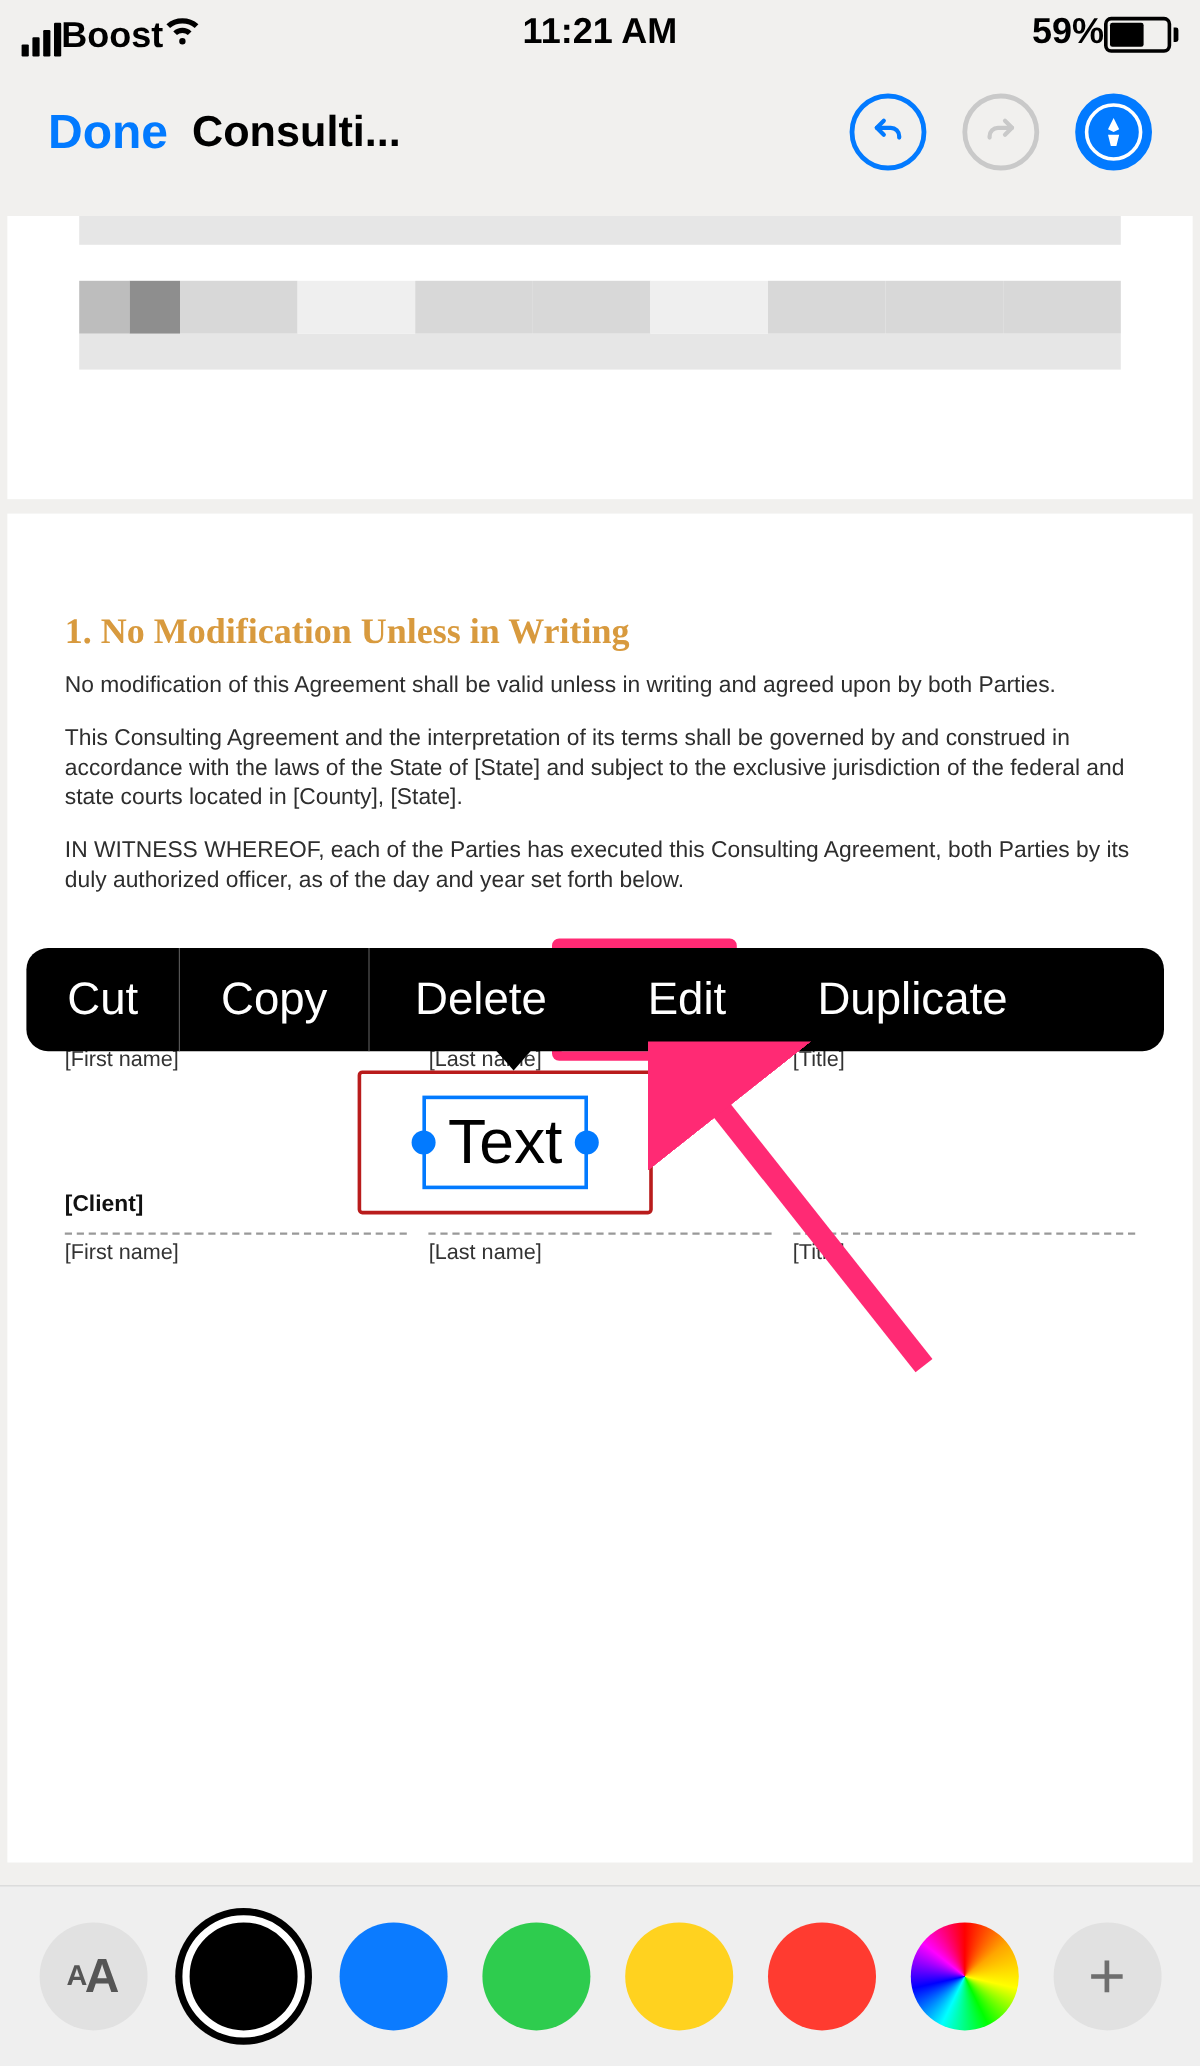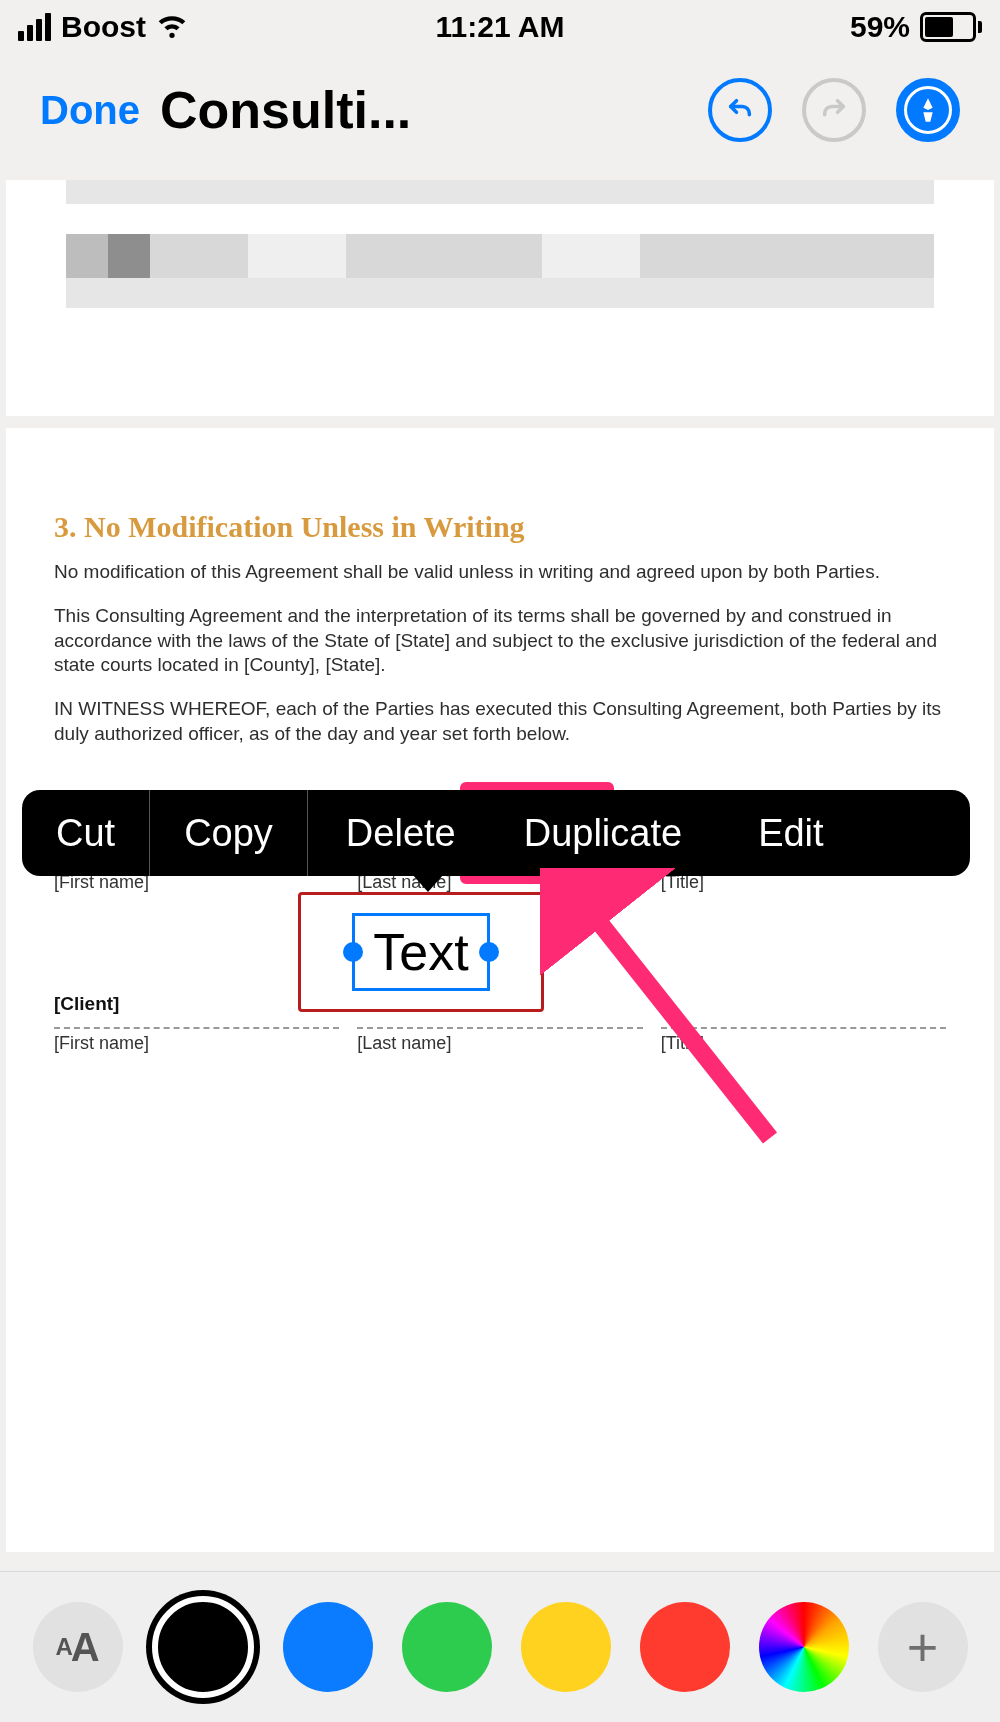--- a/index.html
+++ b/index.html
@@ -1,32 +1,32 @@
 <!DOCTYPE html>
 <html><head>
 <meta charset="utf-8">
 <style>
   html,body{margin:0;padding:0;font-family:-apple-system,"Helvetica Neue",Arial,sans-serif;background:#f1f0ee;}
   .screen{width:1000px;height:1722px;position:relative;background:#f1f0ee;overflow:hidden;margin:0 auto;}
   
   .status{position:absolute;top:0;left:0;right:0;height:54px;display:flex;align-items:center;justify-content:space-between;padding:0 18px;font-size:30px;font-weight:600;color:#000;}
-  .status .left,.status .right{display:flex;align-items:center;gap:10px;}
+  .status .left,.status .right{display:flex;align-items:flex-end;}
   .status .time{position:absolute;left:0;right:0;text-align:center;font-weight:700;}
   .bars{display:inline-flex;align-items:flex-end;gap:3px;}
   .bars span{width:6px;background:#000;display:inline-block;border-radius:1px;}
   .bars span:nth-child(1){height:10px}.bars span:nth-child(2){height:16px}.bars span:nth-child(3){height:22px}.bars span:nth-child(4){height:28px}
   .wifi svg{width:32px;height:32px;}
   .batt{display:inline-flex;align-items:center;}
   .batt .body{width:50px;height:24px;border:3px solid #000;border-radius:6px;position:relative;}
   .batt .body .fill{position:absolute;left:2px;top:2px;bottom:2px;width:55%;background:#000;border-radius:2px;}
   .batt .tip{width:4px;height:12px;background:#000;border-radius:0 2px 2px 0;margin-left:2px;}
   
   .nav{position:absolute;top:70px;left:0;right:0;height:80px;display:flex;align-items:center;padding:0 40px;gap:10px;}
   .nav .done{color:#027aff;font-size:40px;font-weight:700;}
-  .nav .title{color:#000;font-size:52px;font-weight:700;margin-left:10px;}
+  .nav .title{color:#000;font-size:36px;font-weight:700;margin-left:10px;}
   .nav .spacer{flex:1;}
   .circbtn{width:56px;height:56px;border:4px solid;border-radius:50%;display:flex;align-items:center;justify-content:center;margin-left:20px;}
   .circbtn svg{width:28px;height:28px;}
   .undo{border-color:#027aff;color:#027aff;}
   .redo{border-color:#c9c9c9;color:#c9c9c9;}
   .mark{border-color:#027aff;background:#027aff;color:#fff;border-width:4px;position:relative;}
   .mark .inner{position:absolute;inset:4px;border:3px solid #fff;border-radius:50%;display:flex;align-items:center;justify-content:center;font-weight:700;font-size:26px;}
   
   .docwrap{position:absolute;top:168px;left:6px;right:6px;bottom:170px;overflow:hidden;}
   .page1{background:#fff;margin:0 0 12px 0;padding:0 60px 20px;height:216px;position:relative;}
@@ -139,21 +139,21 @@
           <span></span>
           <span style="background:#efefef"></span>
           <span></span>
           <span></span>
           <span></span>
         </div>
       <div class="blurbar" style="height:30px;margin-top:0;"></div>
     </div>
 
     <div class="page2">
-      <div class="h">3. No Modification Unless in Writing</div>
+      <div class="h">1. No Modification Unless in Writing</div>
       <div class="p">No modification of this Agreement shall be valid unless in writing and agreed upon by both Parties.</div>
       <div class="p">This Consulting Agreement and the interpretation of its terms shall be governed by and construed in accordance with the laws of the State of [State] and subject to the exclusive jurisdiction of the federal and state courts located in [County], [State].</div>
       <div class="p">IN WITNESS WHEREOF, each of the Parties has executed this Consulting Agreement, both Parties by its duly authorized officer, as of the day and year set forth below.</div>
 
       <div style="height:80px"></div>
       <div class="sigrow">
         <div class="sigcol">
             <div class="sigcap">[First name]</div>
           </div>
         <div class="sigcol">
@@ -182,22 +182,22 @@
       </div>
     </div>
   </div>
 
   <div class="ctx" style="top:790px;">
     <div class="item">Cut</div>
     <div class="sep"></div>
     <div class="item">Copy</div>
     <div class="sep"></div>
     <div class="item delete">Delete</div>
+    <div class="item" style="padding:0 46px">Edit</div>
     <div class="item" style="padding:0 30px">Duplicate</div>
-    <div class="item" style="padding:0 46px">Edit</div>
     <div class="arrow"></div>
   </div>
   <div class="highlight-edit" style="left:460px;top:782px;width:138px;height:86px;"></div>
 
   <div class="textbox-wrap" style="top:892px;">
     <div class="textbox">
       <span class="handle l"></span>
       <span>Text</span>
       <span class="handle r"></span>
     </div>

